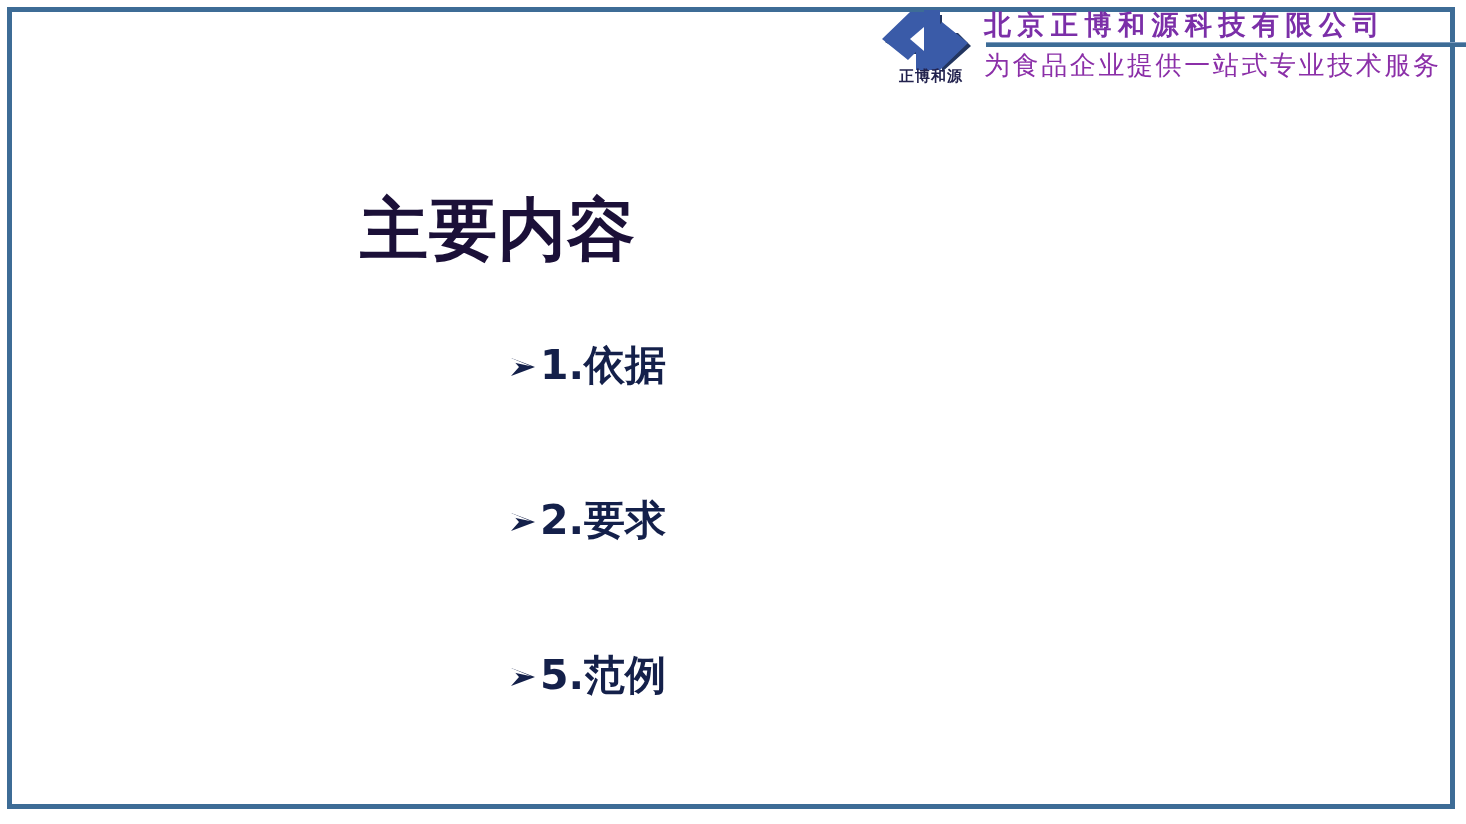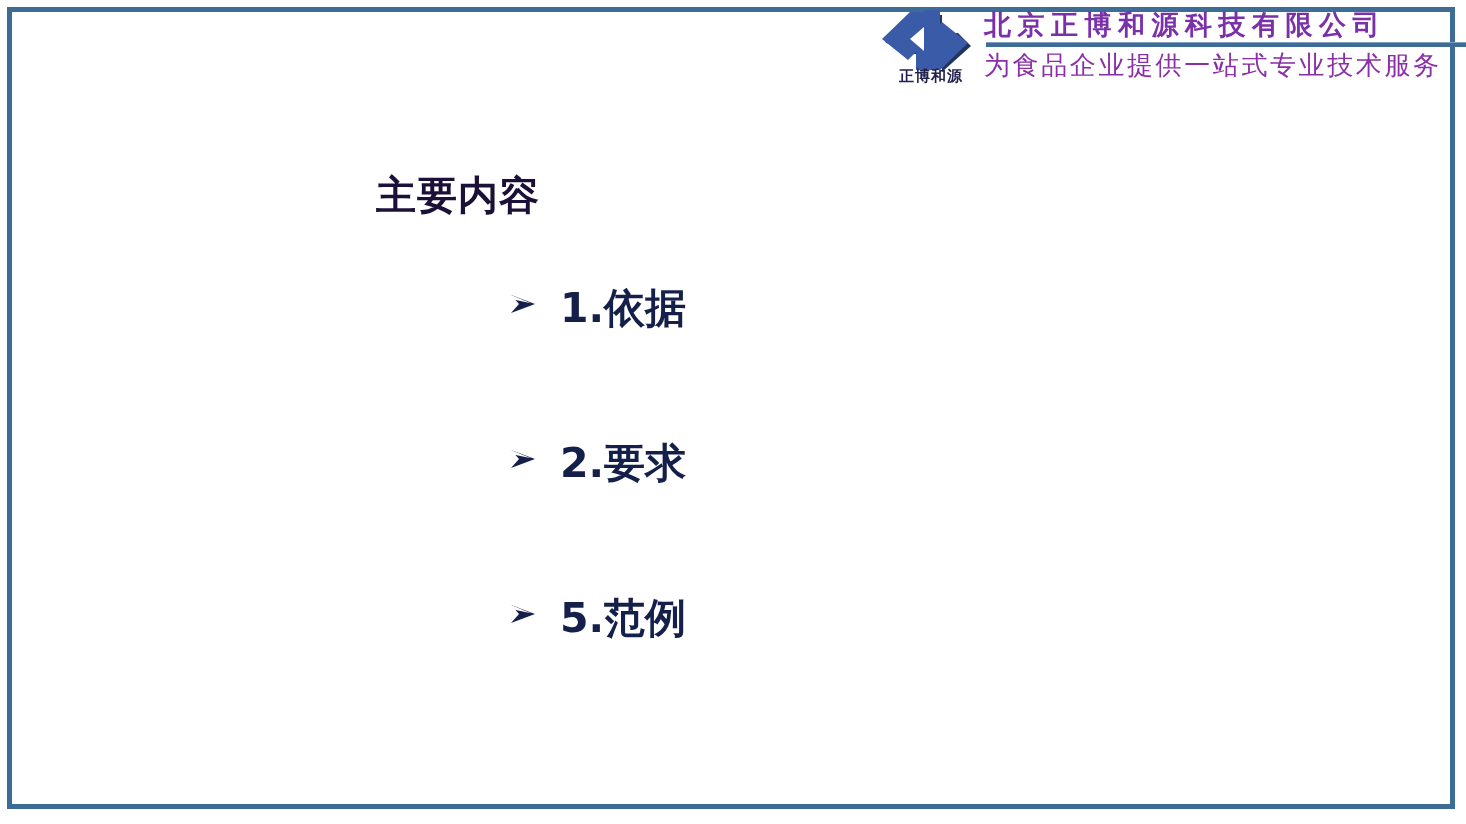--- a/index.html
+++ b/index.html
@@ -105,48 +105,47 @@
     font-weight: 400;
     color: #8b2fa8;
     letter-spacing: 2.6px;
     line-height: 1.12;
     white-space: nowrap;
   }
 
   
   .slide-title {
     position: absolute;
-    left: 376px;
+    left: 360px;
     top: 146px;
     font-family: "DejaVu Sans", "Liberation Sans", sans-serif;
-    font-size: 40px;
+    font-size: 68px;
     font-weight: 700;
     color: #1b1038;
     letter-spacing: 1px;
     line-height: 1.12;
     white-space: nowrap;
   }
 
   
   .bullet-list {
     position: absolute;
     left: 508px;
     top: 288px;
     width: 620px;
     margin: 0;
     padding: 0;
     list-style: none;
   }
 
   .bullet-item {
     display: flex;
-    align-items: flex-start;
+    align-items: center;
     height: 155px;
     white-space: nowrap;
-    gap: 20px;
   }
 
   .bullet-marker {
     flex: 0 0 auto;
     width: 30px;
     height: 30px;
     margin-right: 2px;
     position: relative;
     top: 1px;
   }

